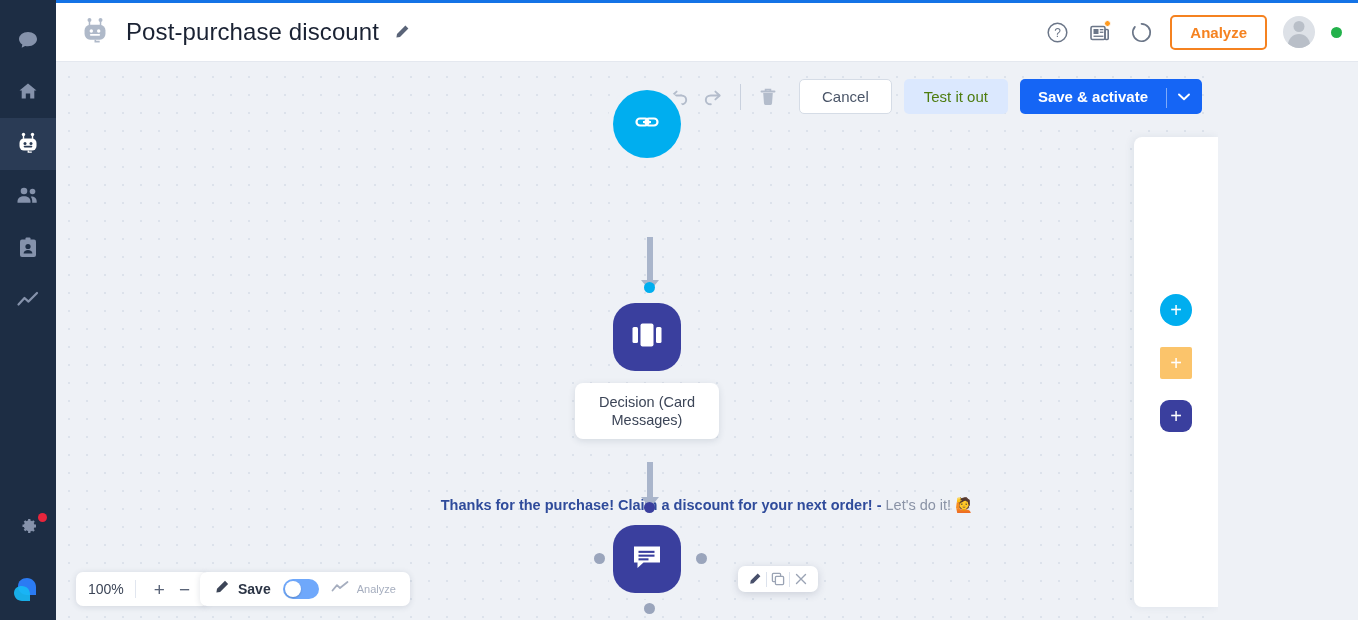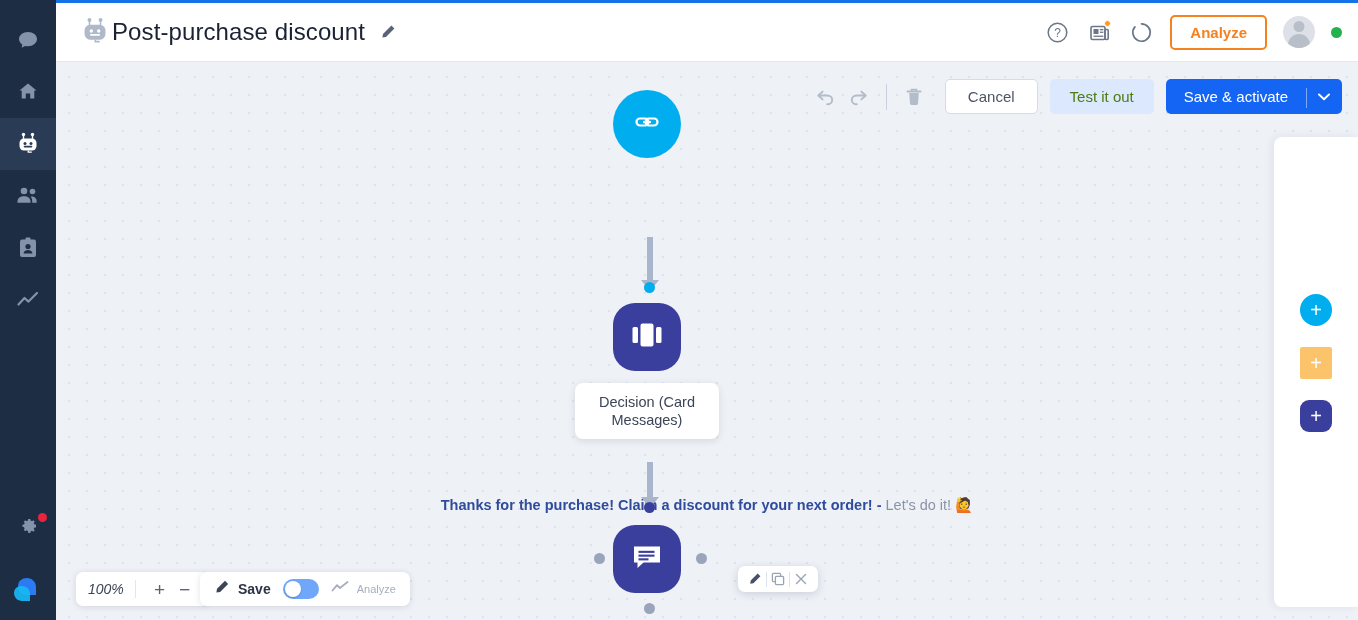--- a/index.html
+++ b/index.html
@@ -44,21 +44,21 @@
     position: absolute; left: 56px; top: 3px;
     width: 1302px; height: 59px;
     background: #FFFFFF;
     border-bottom: 1px solid #E4E8EF;
     display: flex; align-items: center;
   }
   #header-left { display: flex; align-items: center; padding-left: 22px; }
   #bot-badge { width: 34px; height: 34px; display: flex; align-items: center; justify-content: center; }
   #flow-title {
     font-size: 24px; color: #1A2233; letter-spacing: .1px;
-    white-space: nowrap;
+    margin-left: 14px; white-space: nowrap;
   }
   #title-edit { margin-left: 14px; display:flex; align-items:center; cursor: pointer; }
   #header-right {
     margin-left: auto; display: flex; align-items: center;
     padding-right: 16px; gap: 16px;
   }
   .hdr-icon { width: 26px; height: 26px; display:flex; align-items:center; justify-content:center; position: relative; cursor: pointer; }
   .badge-orange {
     position: absolute; right: 1px; top: 1px;
     width: 7px; height: 7px; border-radius: 50%;
@@ -82,21 +82,21 @@
   #avatar::after {
     content: ""; position: absolute; left: 50%; top: 18px;
     width: 22px; height: 16px; border-radius: 11px 11px 0 0;
     background: #B9BFC8; transform: translateX(-50%);
   }
   #status-dot { width: 11px; height: 11px; border-radius: 50%; background: #23B24B; }
 
   
   #canvas {
     position: absolute; left: 56px; top: 62px;
-    width: 1302px; height: 558px;
+    width: 1162px; height: 558px;
     background-color: #EEF1F6;
     background-image: radial-gradient(#DCE2EB 1.4px, transparent 1.5px);
     background-size: 18px 18px;
     background-position: 4px 6px;
     overflow: hidden;
   }
 
   
   #canvas-toolbar {
     position: absolute; right: 16px; top: 17px;
@@ -110,21 +110,21 @@
     margin-left: 14px; cursor: pointer; line-height: 1;
   }
   #test-btn {
     border: none; background: #DBE8FE; color: #4d7c0f;
     border-radius: 5px; font-size: 15px; padding: 10px 20px;
     margin-left: 12px; cursor: pointer; line-height: 1;
   }
   #save-group { display: flex; margin-left: 12px; }
   #save-btn {
     border: none; background: #1565F5; color: #fff;
-    border-radius: 5px 0 0 5px; font-size: 15px; font-weight: normal;
+    border-radius: 5px 0 0 5px; font-size: 15px; font-weight: bold;
     padding: 10px 18px; cursor: pointer; line-height: 1;
   }
   #save-caret {
     border: none; background: #1565F5; border-radius: 0 5px 5px 0;
     width: 36px; display: flex; align-items: center; justify-content: center;
     cursor: pointer; position: relative;
   }
   #save-caret::before {
     content: ""; position: absolute; left: 0; top: 9px;
     width: 1px; height: 20px; background: rgba(255,255,255,.45);
@@ -192,21 +192,21 @@
   }
   .add-circle { border-radius: 50%; background: #00AEEF; }
   .add-square { border-radius: 2px; background: #FBC46B; }
   .add-rounded { border-radius: 9px; background: #3A3F9E; }
 
   
   #zoom-ctl {
     position: absolute; left: 20px; bottom: 14px;
     background: #fff; border-radius: 7px;
     box-shadow: 0 1px 6px rgba(42,58,86,.14);
-    height: 34px; display: flex; align-items: center; padding: 0 12px; font-style: italic;
+    height: 34px; display: flex; align-items: center; padding: 0 12px;
   }
   #zoom-level { font-size: 14px; color: #3C4557; }
   .zoom-div { width: 1px; height: 18px; background: #E1E6EF; margin: 0 11px; }
   .zoom-btn { font-size: 19px; color: #5A6478; cursor: pointer; padding: 0 7px; line-height: 1; }
 
   #mode-ctl {
     position: absolute; left: 144px; bottom: 14px;
     background: #fff; border-radius: 7px;
     box-shadow: 0 1px 6px rgba(42,58,86,.14);
     height: 34px; display: flex; align-items: center; padding: 0 14px; gap: 8px;

